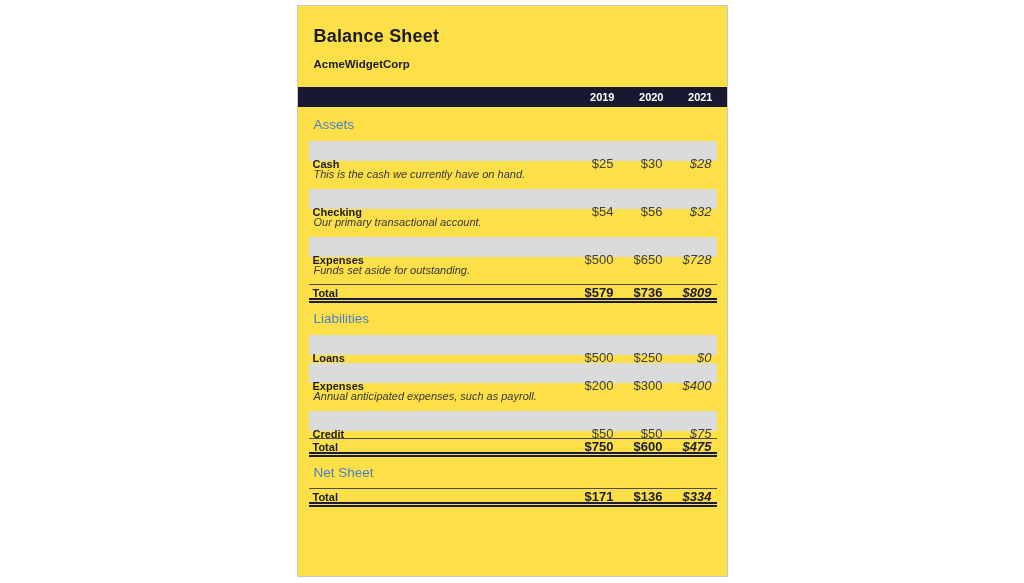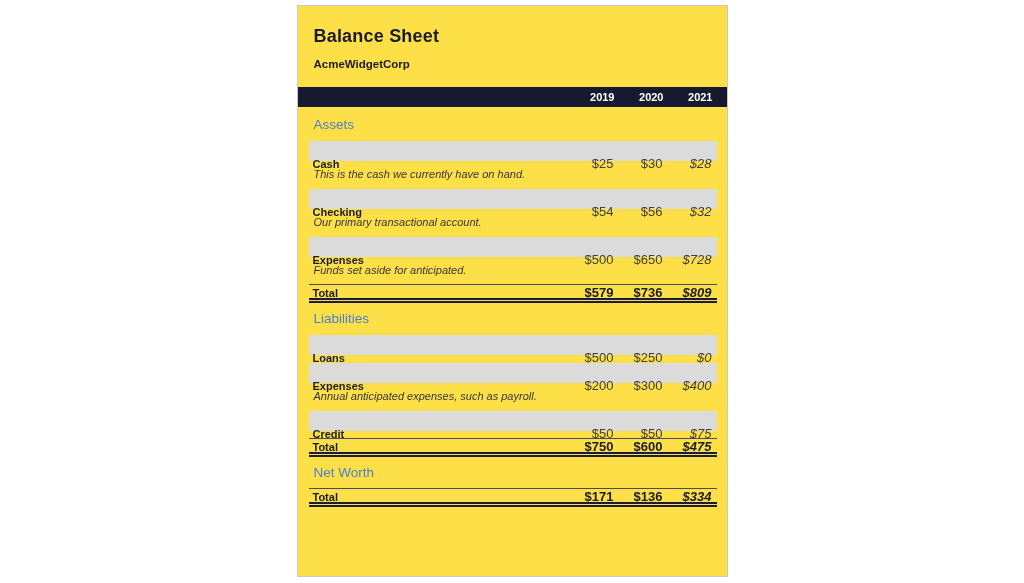--- a/index.html
+++ b/index.html
@@ -141,21 +141,21 @@
       <div class="val y3">$32</div>
     </div>
     <div class="item-desc">Our primary transactional account.</div>
 
     <div class="item-row">
       <div class="item-label">Expenses</div>
       <div class="val">$500</div>
       <div class="val">$650</div>
       <div class="val y3">$728</div>
     </div>
-    <div class="item-desc">Funds set aside for anticipated.</div>
+    <div class="item-desc">Funds set aside for outstanding.</div>
 
     <div class="total-row">
       <div class="total-label">Total</div>
       <div class="val">$579</div>
       <div class="val">$736</div>
       <div class="val y3">$809</div>
     </div>
 
     <div class="section-heading">Liabilities</div>
 
@@ -181,21 +181,21 @@
       <div class="val y3">$75</div>
     </div>
 
     <div class="total-row">
       <div class="total-label">Total</div>
       <div class="val">$750</div>
       <div class="val">$600</div>
       <div class="val y3">$475</div>
     </div>
 
-    <div class="section-heading">Net Worth</div>
+    <div class="section-heading">Net Sheet</div>
 
     <div class="total-row">
       <div class="total-label">Total</div>
       <div class="val">$171</div>
       <div class="val">$136</div>
       <div class="val y3">$334</div>
     </div>
 
   </div>
 </div>

